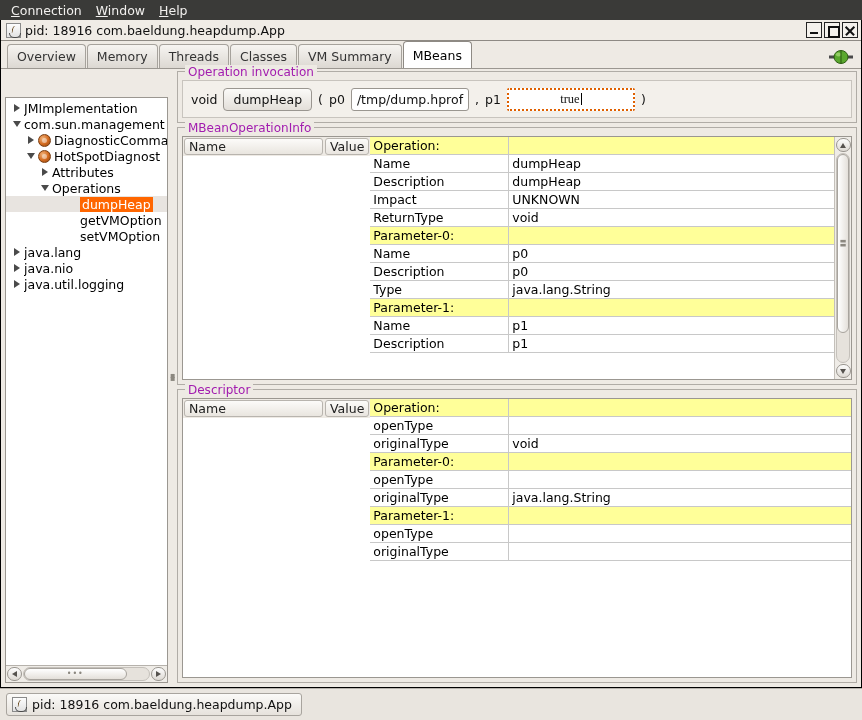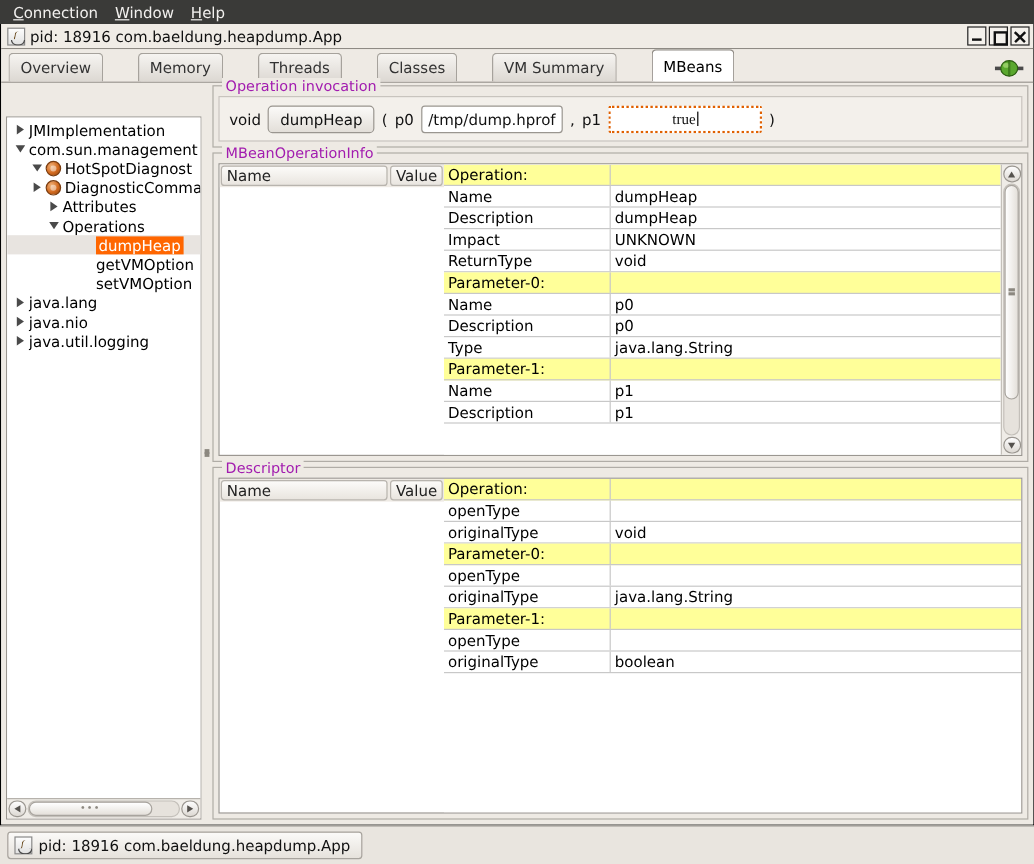--- a/index.html
+++ b/index.html
@@ -115,21 +115,20 @@
 
   
   #tabstrip {
     height: 28px;
     background: #eeeae4;
     display: flex;
     align-items: flex-end;
     padding: 0 6px;
     position: relative;
     border-bottom: 1px solid #9b9791;
-    gap: 28px;
   }
   .tab {
     height: 24px;
     padding: 0 9px;
     display: flex;
     align-items: center;
     font-size: 12.5px;
     color: #333;
     background: linear-gradient(#f6f4f1, #dcd8d2);
     border: 1px solid #a6a29c;
@@ -537,31 +536,31 @@
               <span class="tlabel">JMImplementation</span>
             </div>
             <div class="tnode" style="padding-left: 4px;">
               <span class="thandle">
                 <span class="arr down"></span>
               </span>
               <span class="tlabel">com.sun.management</span>
             </div>
             <div class="tnode" style="padding-left: 18px;">
               <span class="thandle">
+                <span class="arr right"></span>
+              </span>
+              <span class="bean-icon"></span>
+              <span class="tlabel">DiagnosticComma</span>
+            </div>
+            <div class="tnode" style="padding-left: 18px;">
+              <span class="thandle">
                 <span class="arr down"></span>
               </span>
               <span class="bean-icon"></span>
               <span class="tlabel">HotSpotDiagnost</span>
-            </div>
-            <div class="tnode" style="padding-left: 18px;">
-              <span class="thandle">
-                <span class="arr right"></span>
-              </span>
-              <span class="bean-icon"></span>
-              <span class="tlabel">DiagnosticComma</span>
             </div>
             <div class="tnode" style="padding-left: 32px;">
               <span class="thandle">
                 <span class="arr right"></span>
               </span>
               <span class="tlabel">Attributes</span>
             </div>
             <div class="tnode" style="padding-left: 32px;">
               <span class="thandle">
                 <span class="arr down"></span>
@@ -743,21 +742,20 @@
                   </div>
                   <div class="trow hl">
                     <div class="td c1">Parameter-1:</div>
                     <div class="td c2"></div>
                   </div>
                   <div class="trow">
                     <div class="td c1">openType</div>
                   </div>
                   <div class="trow">
                     <div class="td c1">originalType</div>
-                    <div class="td c2">boolean</div>
                   </div>
                 </div>
             </div>
           </div>
         </div>
 
       </div>
     </div>
   </div>
 </div>

